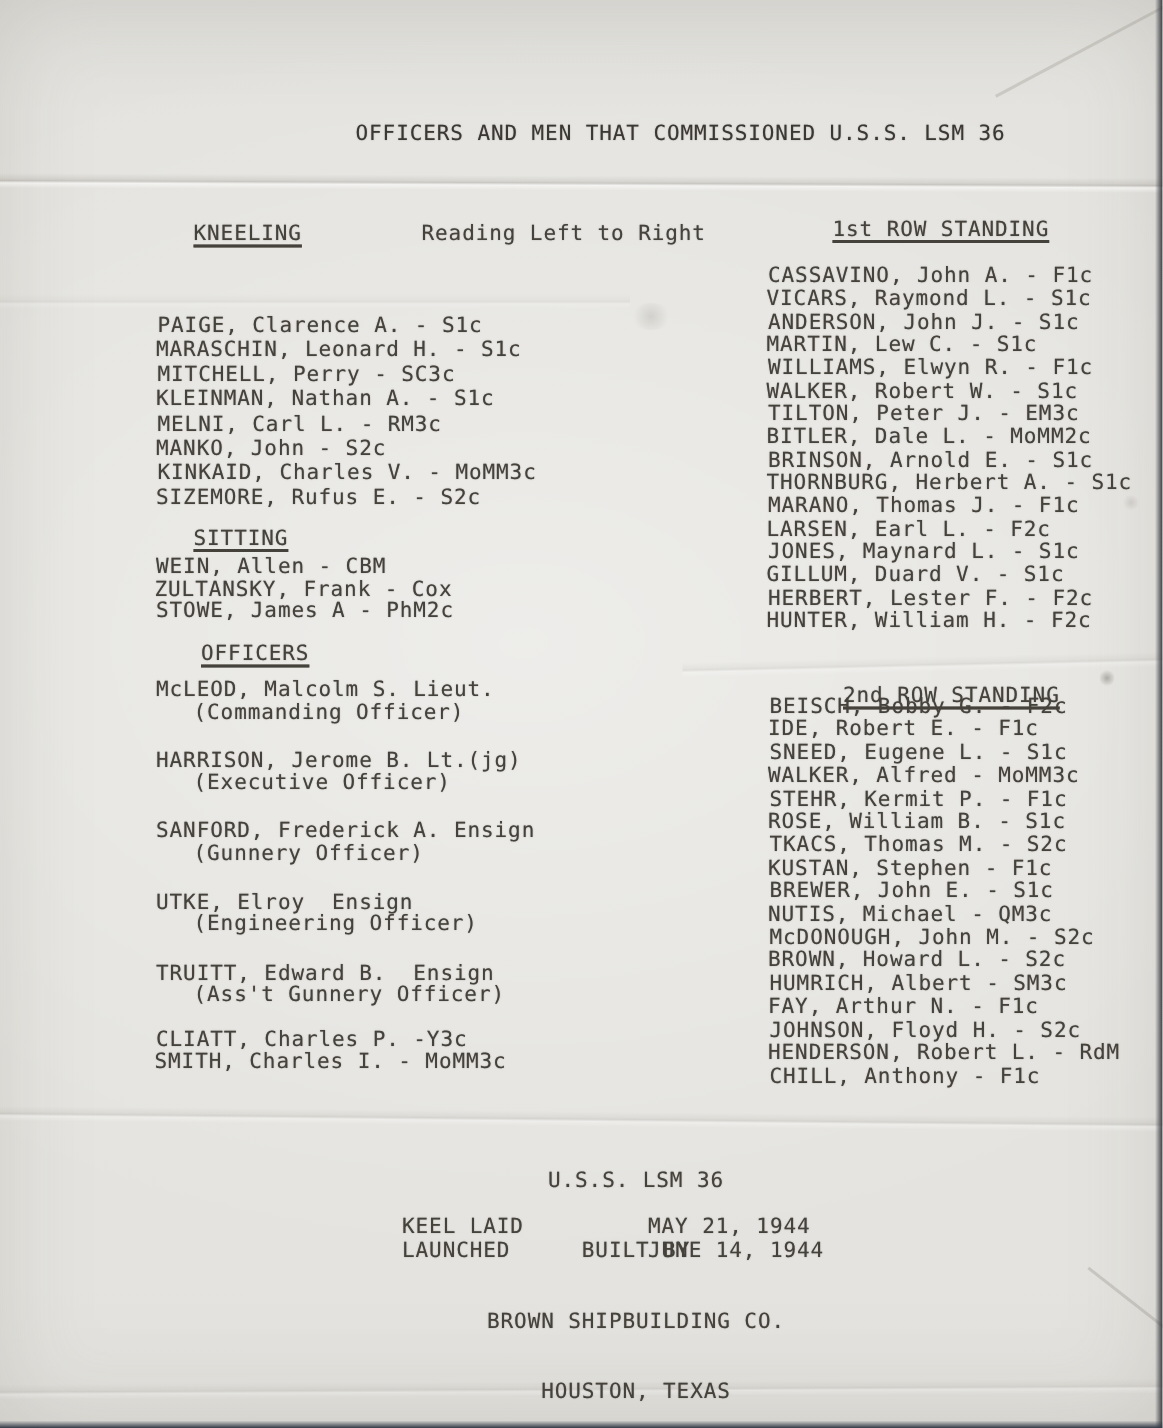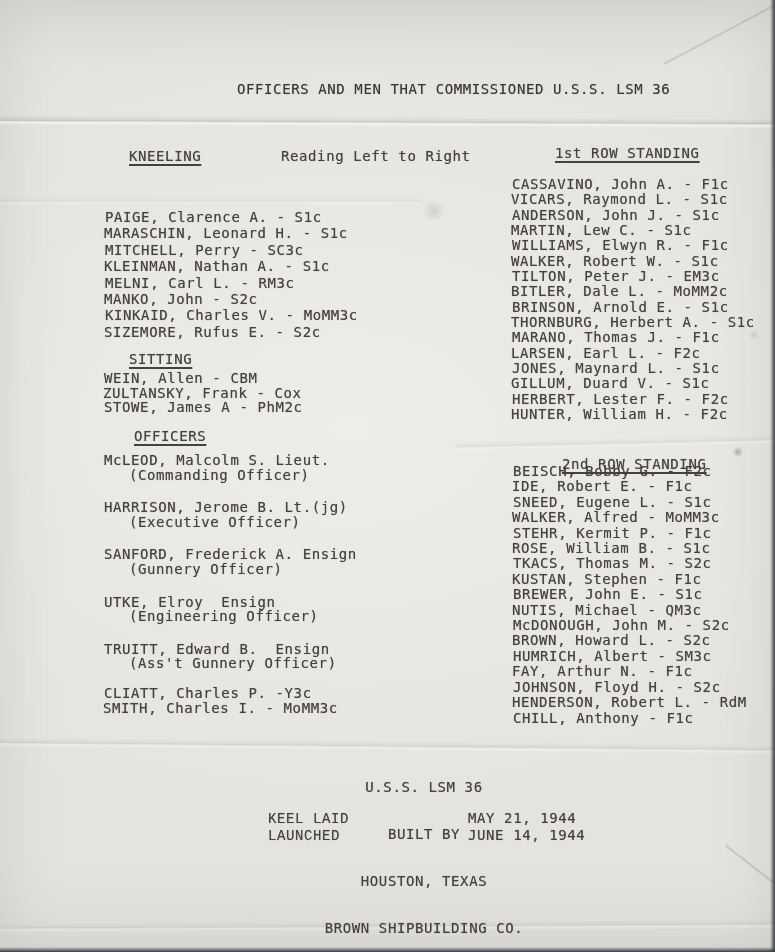--- a/index.html
+++ b/index.html
@@ -62,21 +62,21 @@
   .secondrow-list { left: 513px; top: 464px; line-height: 15.4px; }
 
   .footer-center {
     left: 424px; top: 749px;
     transform: translateX(-50%);
     text-align: center;
     line-height: 15.6px;
   }
   .milestones { left: 268px; top: 810px; line-height: 16px; }
   .milestone-row { white-space: pre; }
-  .milestone-label { display: inline-block; width: 200px; font-family: Liberation Mono, monospace; }
+  .milestone-label { display: inline-block; width: 164px; }
 
   
   .crease {
     position: absolute; left: -10px; right: -10px; height: 10px;
     background: linear-gradient(to bottom,
       rgba(128,122,110,0) 0%, rgba(128,122,110,0.15) 38%,
       rgba(100,95,85,0.22) 50%, rgba(255,255,255,0.55) 66%,
       rgba(255,255,255,0) 100%);
     pointer-events: none;
   }
@@ -141,21 +141,21 @@
   <div class="txt list enlisted-list"><div class="line">CLIATT, Charles P. -Y3c</div><div class="line">SMITH, Charles I. - MoMM3c</div></div>
 
   <div class="txt list firstrow-list"><div class="line">CASSAVINO, John A. - F1c</div><div class="line">VICARS, Raymond L. - S1c</div><div class="line">ANDERSON, John J. - S1c</div><div class="line">MARTIN, Lew C. - S1c</div><div class="line">WILLIAMS, Elwyn R. - F1c</div><div class="line">WALKER, Robert W. - S1c</div><div class="line">TILTON, Peter J. - EM3c</div><div class="line">BITLER, Dale L. - MoMM2c</div><div class="line">BRINSON, Arnold E. - S1c</div><div class="line">THORNBURG, Herbert A. - S1c</div><div class="line">MARANO, Thomas J. - F1c</div><div class="line">LARSEN, Earl L. - F2c</div><div class="line">JONES, Maynard L. - S1c</div><div class="line">GILLUM, Duard V. - S1c</div><div class="line">HERBERT, Lester F. - F2c</div><div class="line">HUNTER, William H. - F2c</div></div>
 
   <div class="txt hdr secondrow-hdr">2nd ROW STANDING</div>
   <div class="txt list secondrow-list"><div class="line">BEISCH, Bobby G. - F2c</div><div class="line">IDE, Robert E. - F1c</div><div class="line">SNEED, Eugene L. - S1c</div><div class="line">WALKER, Alfred - MoMM3c</div><div class="line">STEHR, Kermit P. - F1c</div><div class="line">ROSE, William B. - S1c</div><div class="line">TKACS, Thomas M. - S2c</div><div class="line">KUSTAN, Stephen - F1c</div><div class="line">BREWER, John E. - S1c</div><div class="line">NUTIS, Michael - QM3c</div><div class="line">McDONOUGH, John M. - S2c</div><div class="line">BROWN, Howard L. - S2c</div><div class="line">HUMRICH, Albert - SM3c</div><div class="line">FAY, Arthur N. - F1c</div><div class="line">JOHNSON, Floyd H. - S2c</div><div class="line">HENDERSON, Robert L. - RdM</div><div class="line">CHILL, Anthony - F1c</div></div>
 
   <div class="txt footer-center">
     <div class="line">U.S.S. LSM 36</div>
     <div class="line">BUILT BY</div>
+    <div class="line">BROWN SHIPBUILDING CO.</div>
     <div class="line">HOUSTON, TEXAS</div>
-    <div class="line">BROWN SHIPBUILDING CO.</div>
   </div>
 
   <div class="txt milestones"><div class="milestone-row"><span class="milestone-label">KEEL LAID</span><span>MAY 21, 1944</span></div><div class="milestone-row"><span class="milestone-label">LAUNCHED</span><span>JUNE 14, 1944</span></div></div>
 
   <div class="edge-right"></div>
   <div class="edge-bottom"></div>
 </div>
 
 </body></html>

